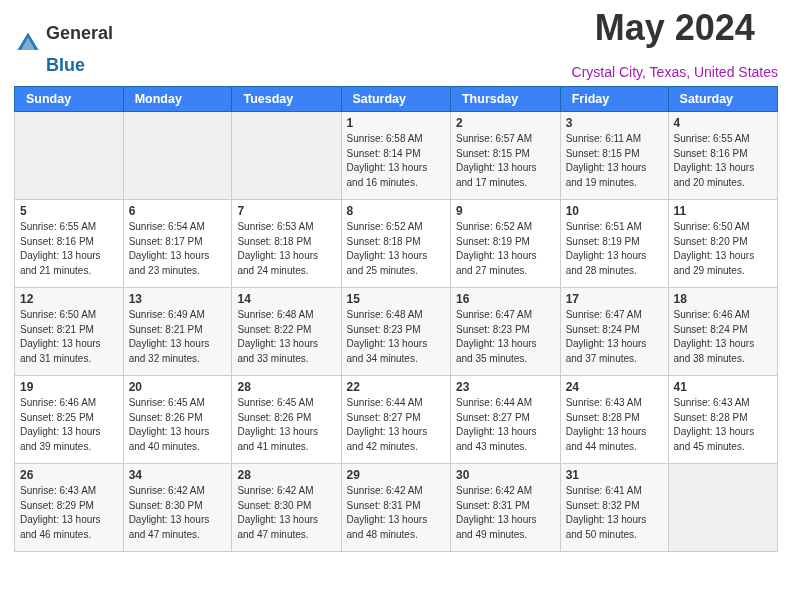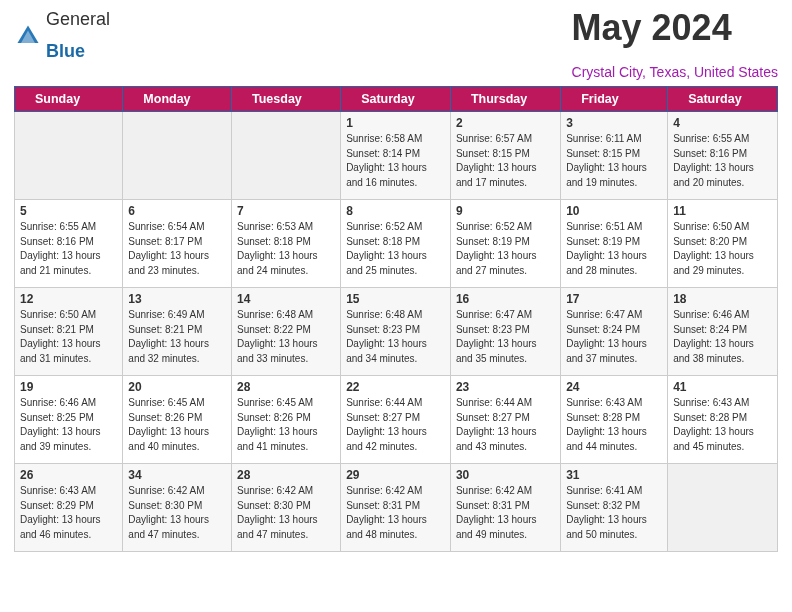--- a/index.html
+++ b/index.html
@@ -27,58 +27,59 @@
       align-items: center;
       gap: 4px;
     }
     .logo-text {
       display: flex;
       flex-direction: column;
       line-height: 1.1;
     }
     .logo-general {
       font-size: 18px;
-      font-weight: normal;
-      color: #333;
+      font-weight: bold;
+      color: #333;
+      margin-top: 14px;
     }
     .logo-blue {
       font-size: 18px;
       font-weight: bold;
       color: #1a6aa8;
       margin-top: 12px;
     }
     .logo-icon {
       width: 28px;
       height: 28px;
     }
     .header-right {
-      text-align: left;
+      text-align: center;
     }
     .month-title {
       font-size: 36px;
       font-weight: bold;
       color: #333;
       line-height: 1;
     }
     .location {
       font-size: 14px;
       color: #a21caf;
       margin-top: 18px;
     }
     .calendar {
       width: 100%;
       border-collapse: collapse;
       border: 1px solid #ccc;
     }
     .calendar th {
-      background: #be185d;
+      background: #3b82f6;
       color: #fff;
       font-size: 12.5px;
       font-weight: bold;
-      padding: 5px 20px;
+      padding: 5px 11px;
       text-align: left;
       border: 1px solid #1a6aa8;
     }
     .calendar td {
       vertical-align: top;
       border: 1px solid #ccc;
       padding: 4px 5px;
       width: 113px;
       height: 88px;
       background: #fff;

